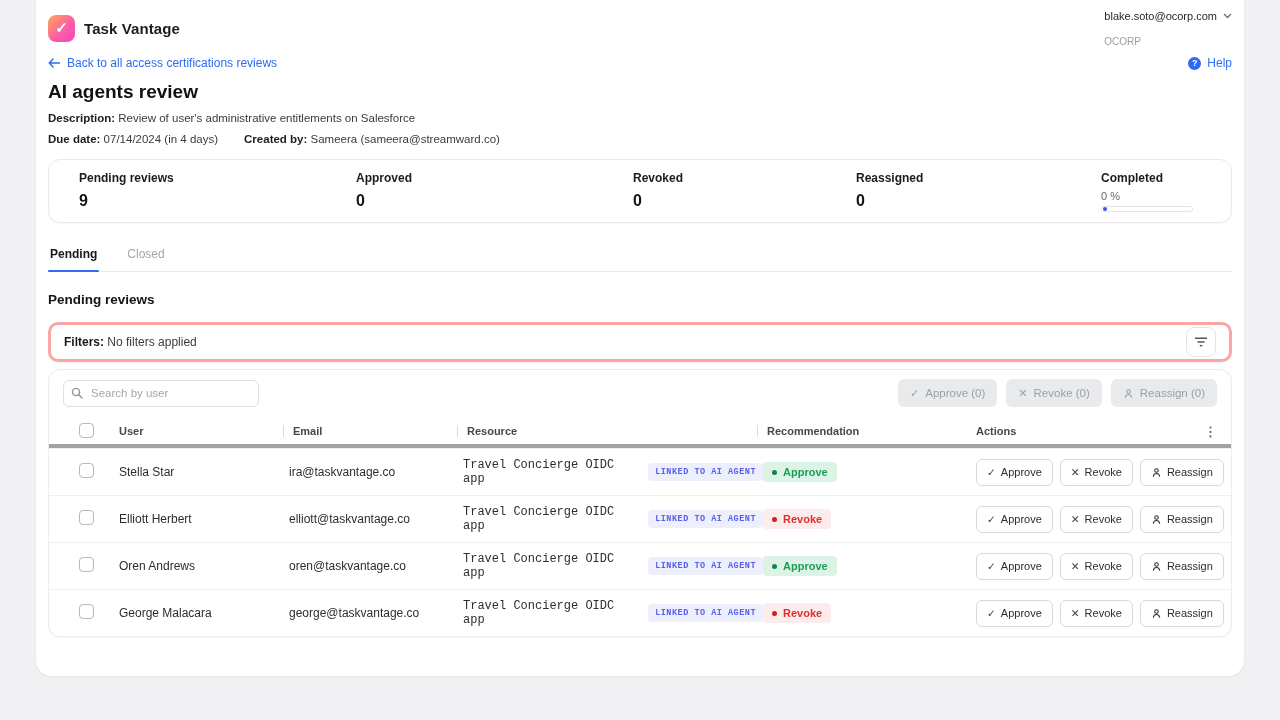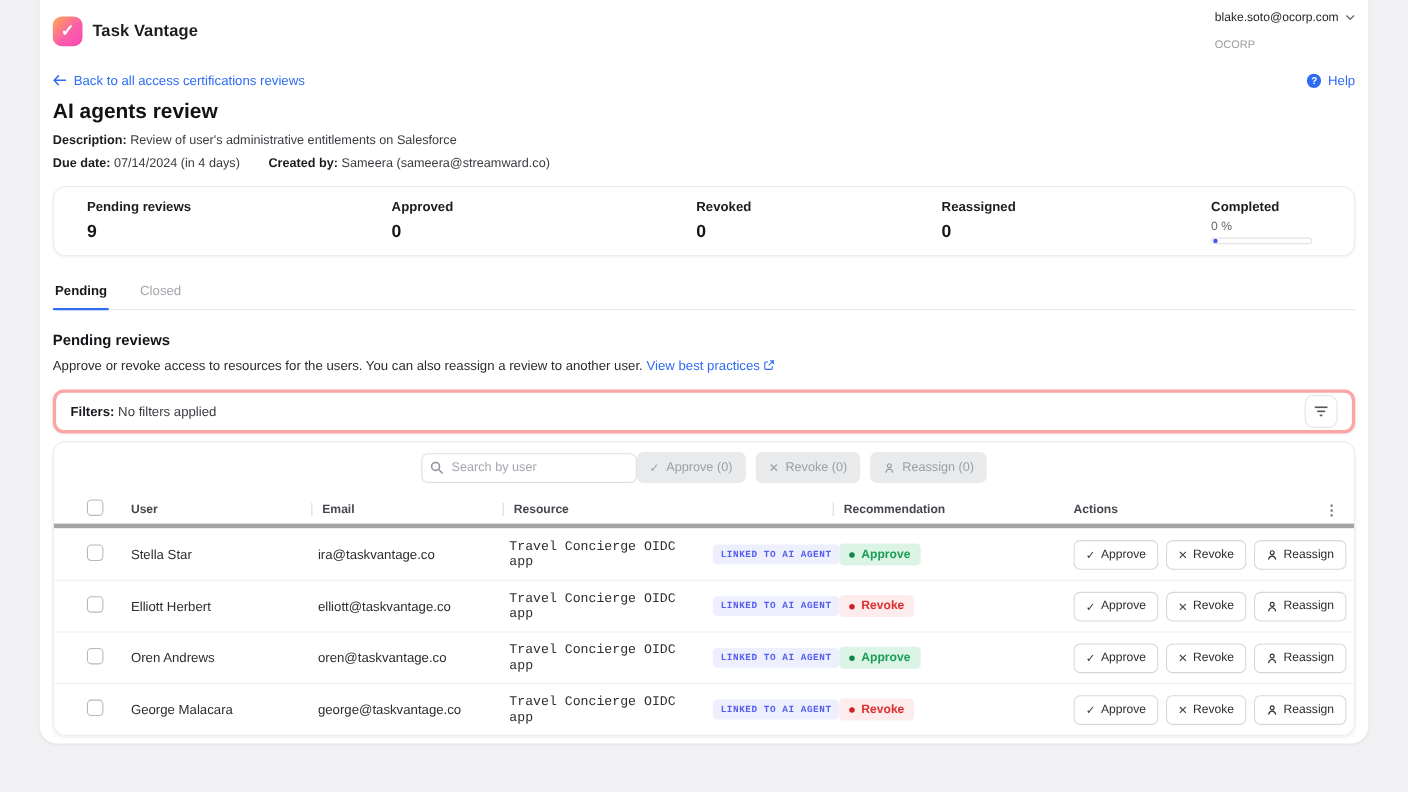--- a/index.html
+++ b/index.html
@@ -25,21 +25,21 @@
     display:flex; align-items:center; justify-content:center;
     color:#fff; font-size:15px; font-weight:bold;
   }
   .brand-name { font-size:15px; font-weight:bold; letter-spacing:.1px; }
   .account { display:flex; flex-direction:column; align-items:flex-end; cursor:pointer; }
   .account-email { font-size:11px; color:#26272b; display:flex; align-items:center; gap:6px; }
   .account-org { font-size:10px; color:#9b9ca1; margin-top:14px; align-self:flex-start; }
   .chev { width:9px; height:6px; }
 
   
-  .nav-row { margin-top:10px; display:flex; align-items:flex-end; justify-content:space-between; }
+  .nav-row { margin-top:0; display:flex; align-items:flex-end; justify-content:space-between; }
   .back-link { display:flex; align-items:center; gap:7px; font-size:12px; color:#2d6bf4; cursor:pointer; }
   .help-link { display:flex; align-items:center; gap:6px; font-size:12px; color:#2d6bf4; cursor:pointer; }
   .help-badge {
     width:13px; height:13px; border-radius:50%; background:#2d6bf4; color:#fff;
     font-size:9px; font-weight:bold; display:flex; align-items:center; justify-content:center;
   }
 
   
   .page-title { margin-top:11px; font-size:19px; font-weight:bold; color:#111214; }
   .desc-row { margin-top:9px; font-size:11.5px; color:#3a3b40; }
@@ -88,21 +88,21 @@
   .filter-btn {
     width:30px; height:30px; border:1px solid #e3e3e7; border-radius:8px; background:#fff;
     display:flex; align-items:center; justify-content:center; cursor:pointer; color:#55575c;
   }
 
   
   .table-card {
     margin-top:7px; border:1px solid #ececef; border-radius:12px;
     box-shadow:0 1px 2px rgba(16,24,40,.05); padding-top:9px; overflow:hidden;
   }
-  .toolbar { display:flex; align-items:center; justify-content:center; padding:0 14px; }
+  .toolbar { display:flex; align-items:center; justify-content:space-between; padding:0 14px; }
   .search-wrap { position:relative; }
   .search-input {
     width:196px; height:27px; border:1px solid #dcdfe4; border-radius:6px;
     font-family:"Liberation Sans", sans-serif; font-size:11.5px; color:#26272b;
     padding:0 8px 0 27px; outline:none; background:#fff;
   }
   .search-input::placeholder { color:#a2a6ad; }
   .search-icon { position:absolute; left:8px; top:7px; color:#8f949c; }
   .bulk-group { display:flex; gap:9px; }
   .bulk-btn {
@@ -229,29 +229,20 @@
       </div>
     </div>
   </div>
 
   <div class="tabs">
     <div class="tab active">Pending</div>
     <div class="tab inactive">Closed</div>
   </div>
 
   <div class="section-title">Pending reviews</div>
-  <div class="section-desc">
-    <span>Approve or revoke access to resources for the users. You can also reassign a review to another user.</span>
-    <span class="link-inline">
-      <span>View best practices</span><svg class="ext-icon" width="10" height="10" viewBox="0 0 12 12">
-          <path d="M5 2.5H2.6C1.9 2.5 1.5 3 1.5 3.6v6c0 .5.4 1 1.1 1h6c.6 0 1-.5 1-1V7.2" fill="none" stroke="#2d6bf4" stroke-width="1.2"></path>
-          <path d="M7.2 1.2h3.6v3.6M10.6 1.4L5.8 6.2" fill="none" stroke="#2d6bf4" stroke-width="1.2"></path>
-        </svg>
-    </span>
-  </div>
 
   <div class="filters-card">
     <div class="filters-text">
       <b>Filters:</b>
       <span>No filters applied</span>
     </div>
     <div class="filter-btn">
       <svg width="12" height="10" viewBox="0 0 12 10">
           <rect x="0" y="0.5" width="12" height="1.5" fill="currentColor"></rect>
           <rect x="2.4" y="4.2" width="7.2" height="1.5" fill="currentColor"></rect>

